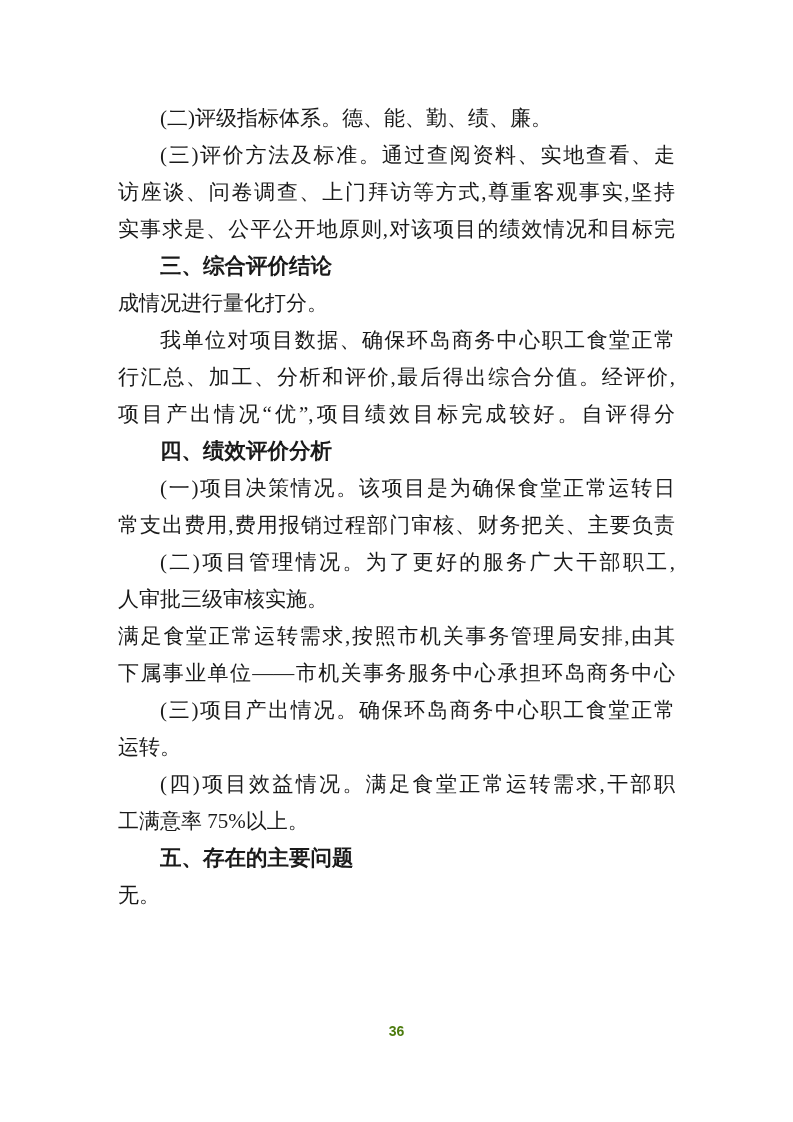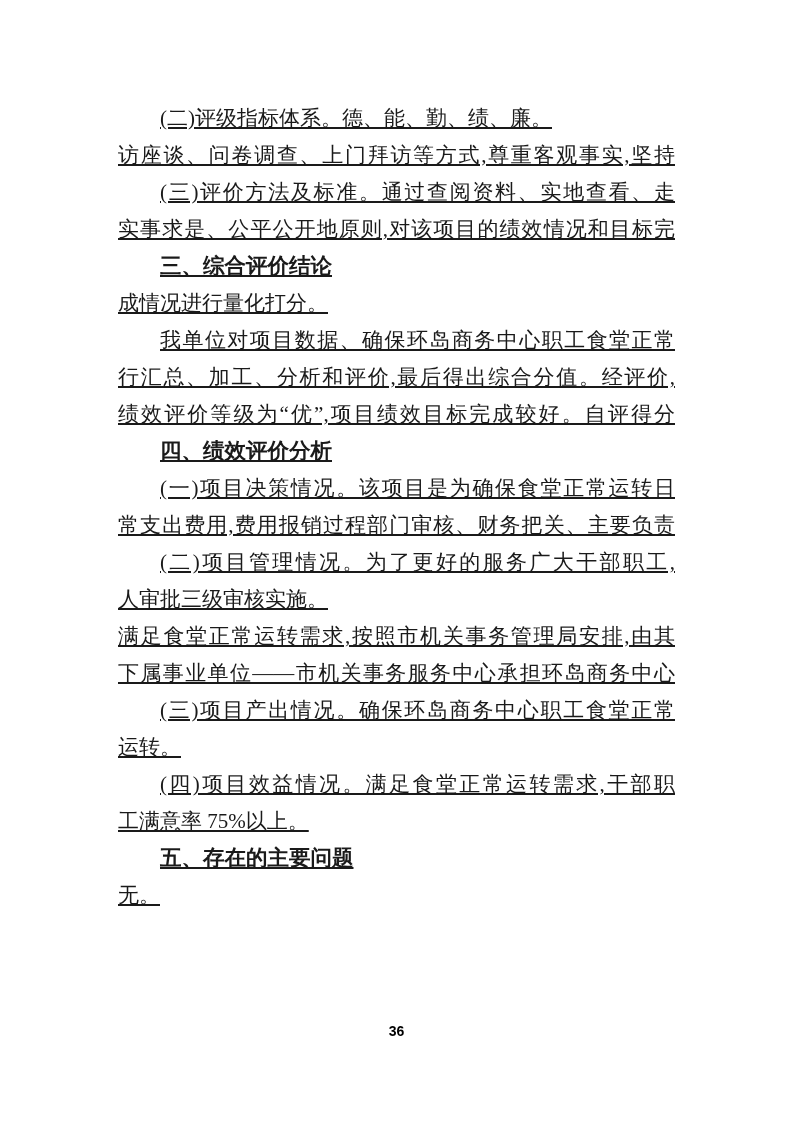--- a/index.html
+++ b/index.html
@@ -14,21 +14,20 @@
     background: #ffffff;
     overflow: hidden;
     font-family: "Liberation Serif", "DejaVu Serif", serif;
     color: #1a1a1a;
   }
   .content {
     position: absolute;
     left: 118px;
     top: 100px;
     width: 557px;
-    text-decoration: underline;
   }
   .line {
     box-sizing: border-box;
     width: 557px;
     height: 37px;
     line-height: 37px;
     font-size: 21px;
     white-space: normal;
     text-align: justify;
     text-align-last: left;
@@ -50,38 +49,38 @@
     position: absolute;
     left: 0;
     top: 1021px;
     width: 793px;
     height: 20px;
     line-height: 20px;
     text-align: center;
     font-family: "Liberation Sans", "DejaVu Sans", sans-serif;
     font-size: 14px;
     font-weight: 600;
-    color: #000000;
+    color: #4d7c0f;
   }
 </style>
 </head>
 <body>
 
 <div class="page">
   <div class="content">
 
   <div class="line first">(二)评级指标体系。德、能、勤、绩、廉。</div>
+      <div class="line first just">(三)评价方法及标准。通过查阅资料、实地查看、走</div>
       <div class="line just">访座谈、问卷调查、上门拜访等方式,尊重客观事实,坚持</div>
-      <div class="line first just">(三)评价方法及标准。通过查阅资料、实地查看、走</div>
       <div class="line just">实事求是、公平公开地原则,对该项目的绩效情况和目标完</div>
       <div class="line first heading">三、综合评价结论</div>
       <div class="line">成情况进行量化打分。</div>
       <div class="line first just">我单位对项目数据、确保环岛商务中心职工食堂正常</div>
       <div class="line just">行汇总、加工、分析和评价,最后得出综合分值。经评价,</div>
-      <div class="line just">绩效评价等级为“优”,项目绩效目标完成较好。自评得分</div>
+      <div class="line just">项目产出情况“优”,项目绩效目标完成较好。自评得分</div>
       <div class="line first heading">四、绩效评价分析</div>
       <div class="line first just">(一)项目决策情况。该项目是为确保食堂正常运转日</div>
       <div class="line just">常支出费用,费用报销过程部门审核、财务把关、主要负责</div>
       <div class="line first just">(二)项目管理情况。为了更好的服务广大干部职工,</div>
       <div class="line">人审批三级审核实施。</div>
       <div class="line just">满足食堂正常运转需求,按照市机关事务管理局安排,由其</div>
       <div class="line just">下属事业单位——市机关事务服务中心承担环岛商务中心</div>
       <div class="line first just">(三)项目产出情况。确保环岛商务中心职工食堂正常</div>
       <div class="line">运转。</div>
       <div class="line first just">(四)项目效益情况。满足食堂正常运转需求,干部职</div>

